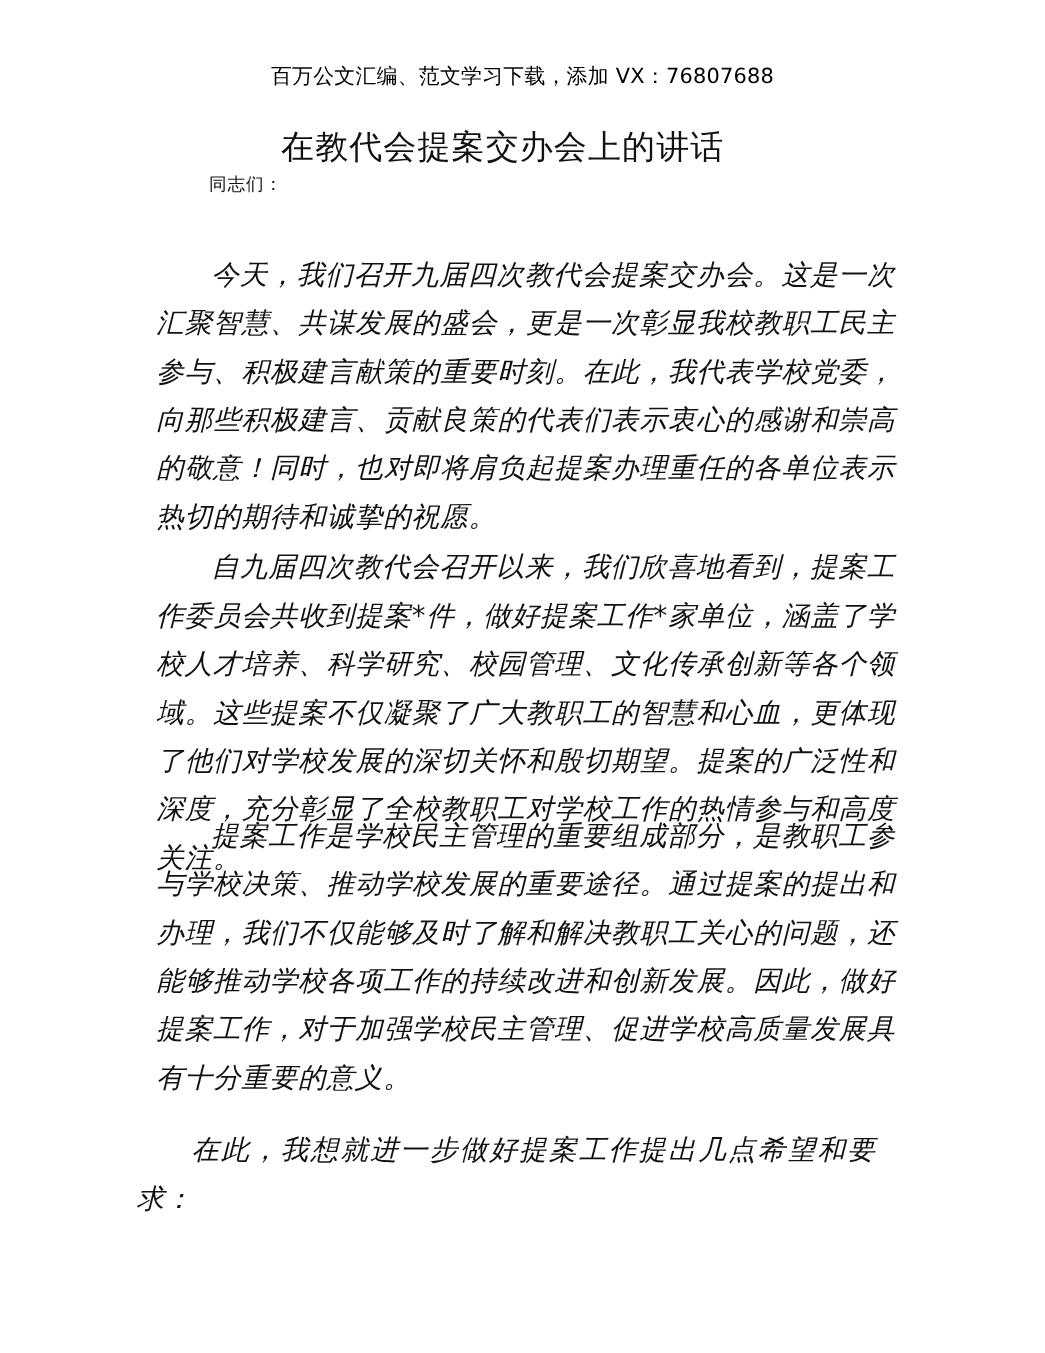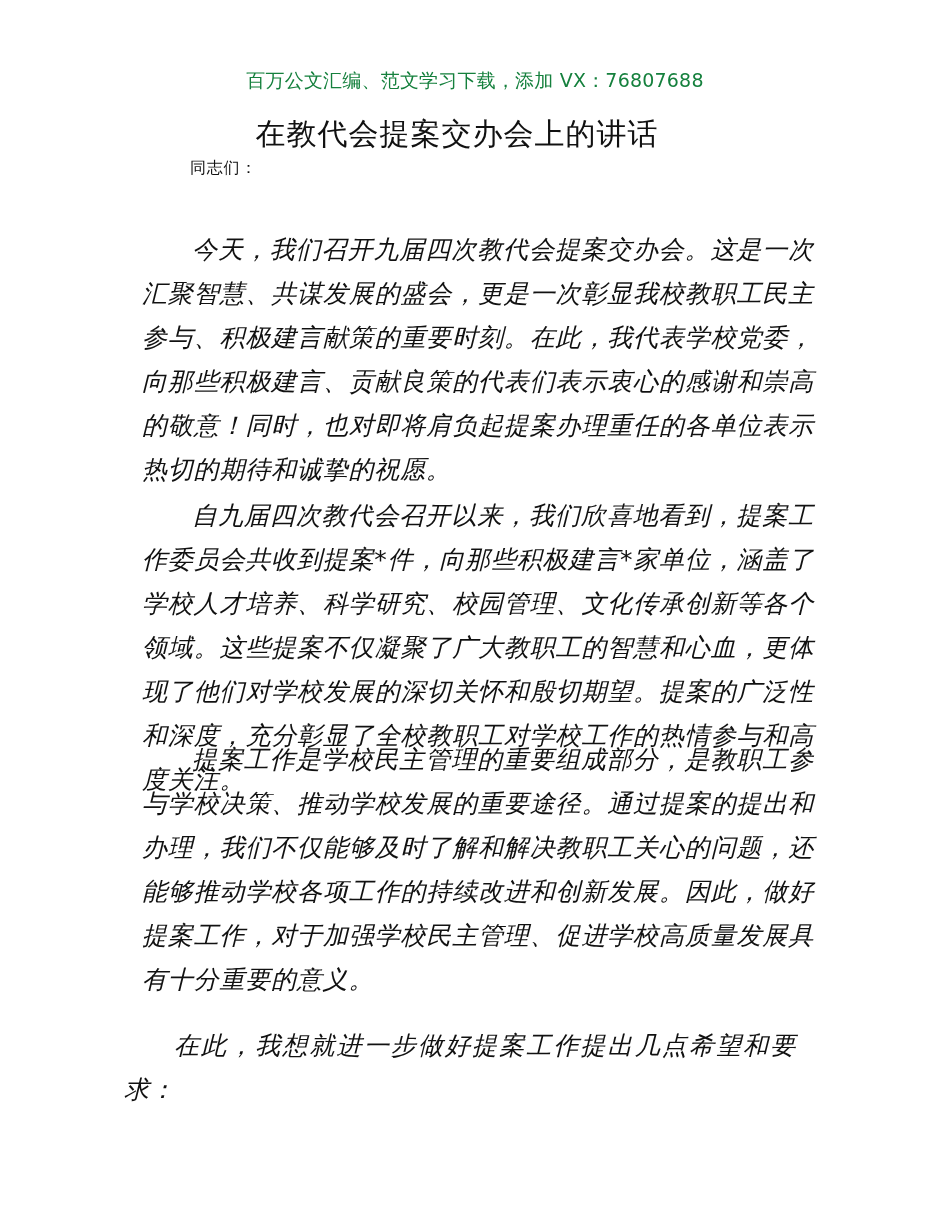--- a/index.html
+++ b/index.html
@@ -1,34 +1,34 @@
 <!DOCTYPE html>
 <html><head>
 <meta charset="utf-8">
 <style>
   html, body { margin: 0; padding: 0; background: #ffffff; }
   body { width: 950px; height: 1230px; position: relative; overflow: hidden;
          font-family: "DejaVu Sans", "Liberation Sans", sans-serif; color: #111111; }
-  .watermark { position: absolute; top: 68px; left: 0; width: 950px; text-align: center;
-               font-size: 19px; color: #15803d; letter-spacing: 0.2px; }
+  .watermark { position: absolute; top: 56px; left: 0; width: 950px; text-align: center;
+               font-size: 19px; color: #000000; letter-spacing: 0.2px; }
   .title { position: absolute; top: 114px; left: 0; width: 914px; text-align: center;
            font-size: 30px; color: #111111; letter-spacing: 1px; }
   .para { font-size: 25px; line-height: 44px; margin: 0; text-align: justify;
           text-indent: 2em; letter-spacing: 0.8px; font-style: italic; }
   .salutation { position: absolute; left: 190px; top: 146px; font-size: 16px; line-height: 44px; letter-spacing: 0.8px; }
   .p1 { position: absolute; top: 228px; left: 142px; width: 672px; }
   .p2 { position: absolute; top: 494px; left: 142px; width: 672px; }
   .p3 { position: absolute; top: 738px; left: 142px; width: 672px; }
   .p4 { position: absolute; top: 1024px; left: 124px; width: 672px; }
 </style>
 </head>
 <body>
 
 <div class="watermark">百万公文汇编、范文学习下载，添加 VX：76807688</div>
 
 <h1 class="title" style="margin:0;font-weight:normal;">在教代会提案交办会上的讲话</h1>
 
 <div class="salutation">同志们：</div>
 
 <p class="para p1">今天，我们召开九届四次教代会提案交办会。这是一次汇聚智慧、共谋发展的盛会，更是一次彰显我校教职工民主参与、积极建言献策的重要时刻。在此，我代表学校党委，向那些积极建言、贡献良策的代表们表示衷心的感谢和崇高的敬意！同时，也对即将肩负起提案办理重任的各单位表示热切的期待和诚挚的祝愿。</p>
-<p class="para p2">自九届四次教代会召开以来，我们欣喜地看到，提案工作委员会共收到提案*件，向那些积极建言*家单位，涵盖了学校人才培养、科学研究、校园管理、文化传承创新等各个领域。这些提案不仅凝聚了广大教职工的智慧和心血，更体现了他们对学校发展的深切关怀和殷切期望。提案的广泛性和深度，充分彰显了全校教职工对学校工作的热情参与和高度关注。</p>
+<p class="para p2">自九届四次教代会召开以来，我们欣喜地看到，提案工作委员会共收到提案*件，做好提案工作*家单位，涵盖了学校人才培养、科学研究、校园管理、文化传承创新等各个领域。这些提案不仅凝聚了广大教职工的智慧和心血，更体现了他们对学校发展的深切关怀和殷切期望。提案的广泛性和深度，充分彰显了全校教职工对学校工作的热情参与和高度关注。</p>
 <p class="para p3">提案工作是学校民主管理的重要组成部分，是教职工参与学校决策、推动学校发展的重要途径。通过提案的提出和办理，我们不仅能够及时了解和解决教职工关心的问题，还能够推动学校各项工作的持续改进和创新发展。因此，做好提案工作，对于加强学校民主管理、促进学校高质量发展具有十分重要的意义。</p>
 <p class="para p4">在此，我想就进一步做好提案工作提出几点希望和要求：</p>
 
 </body></html>

